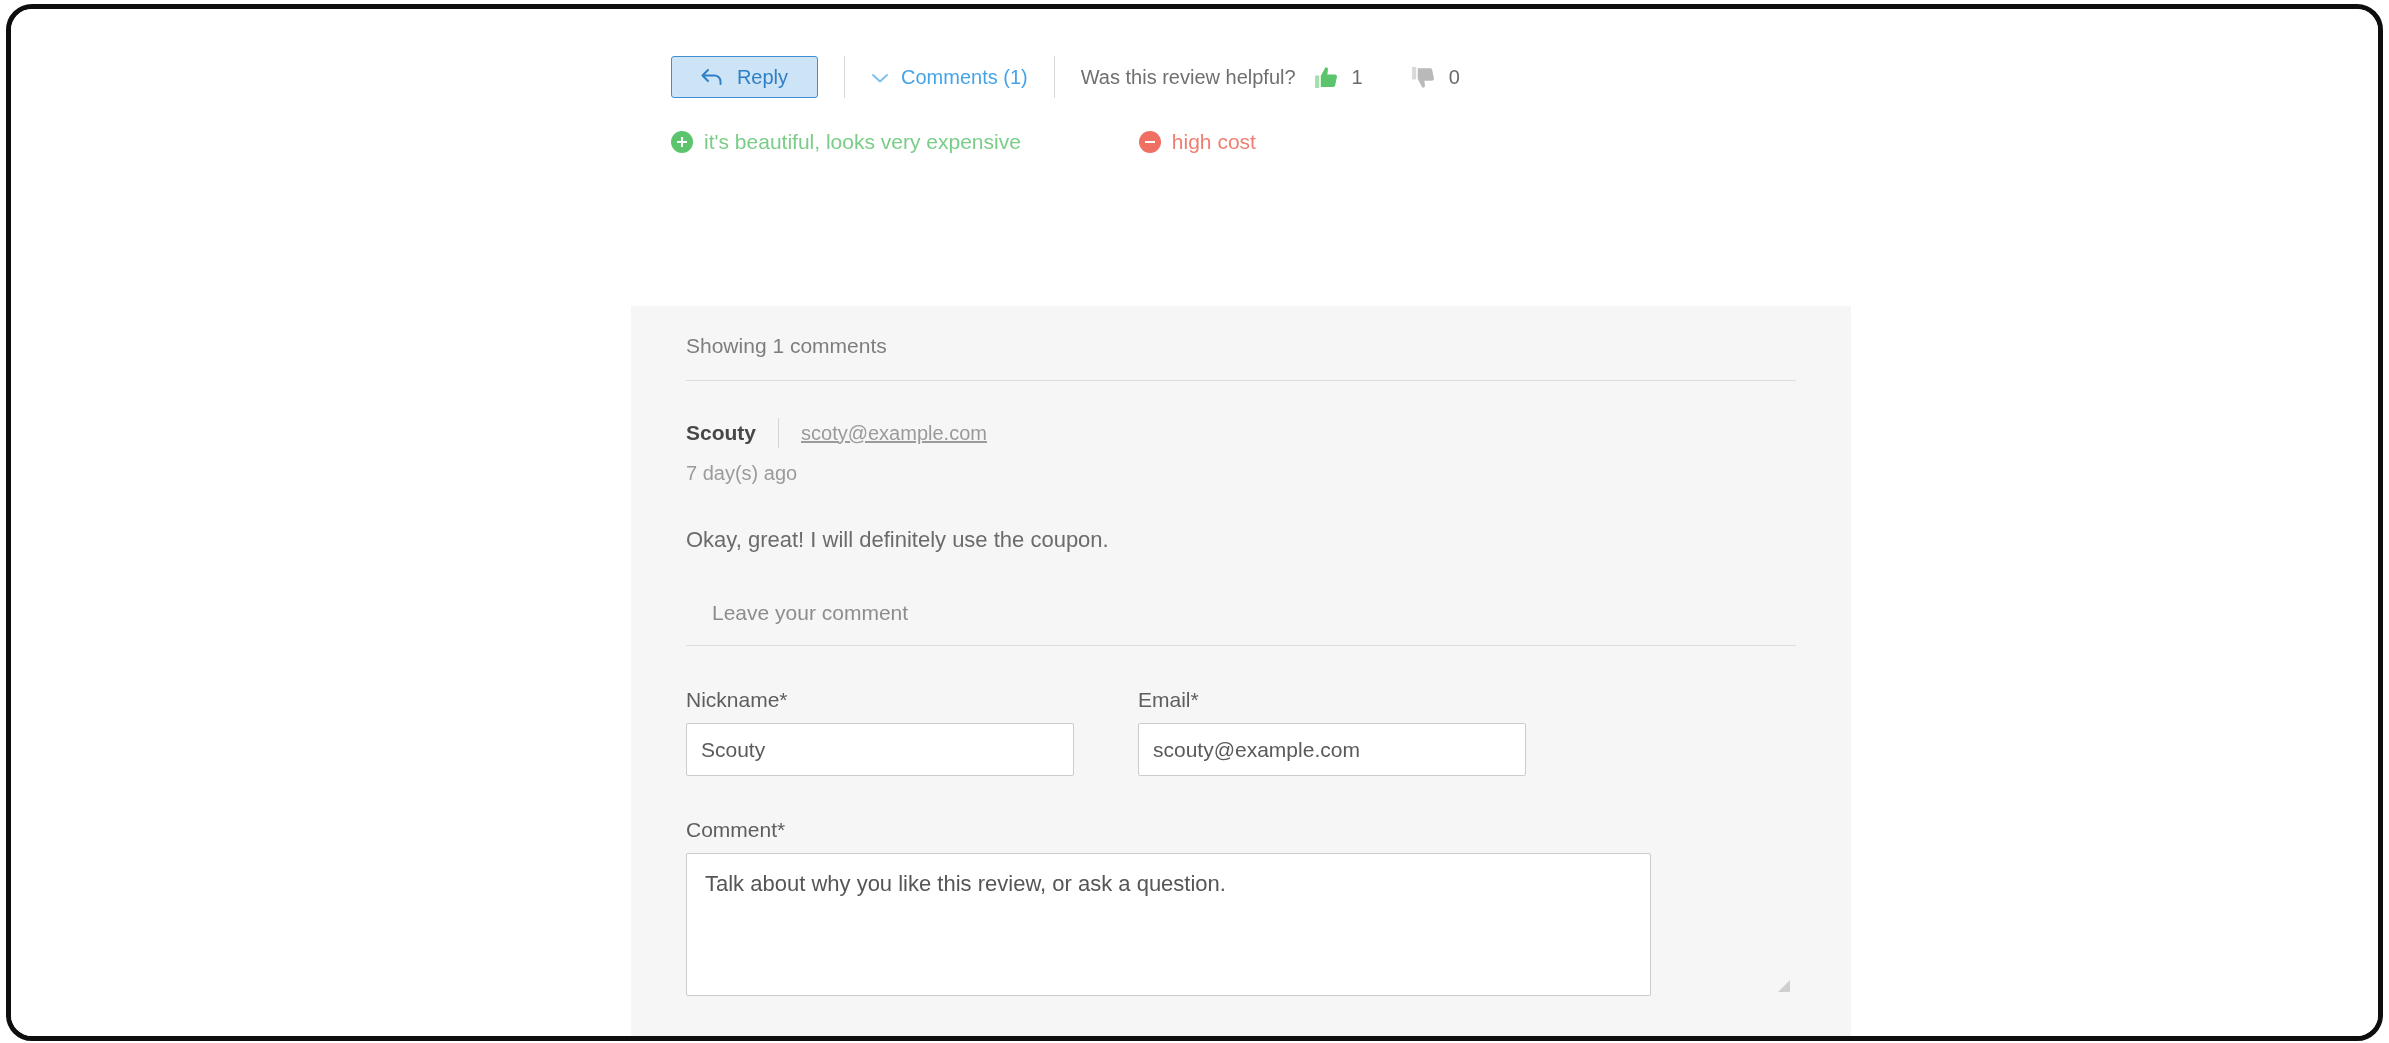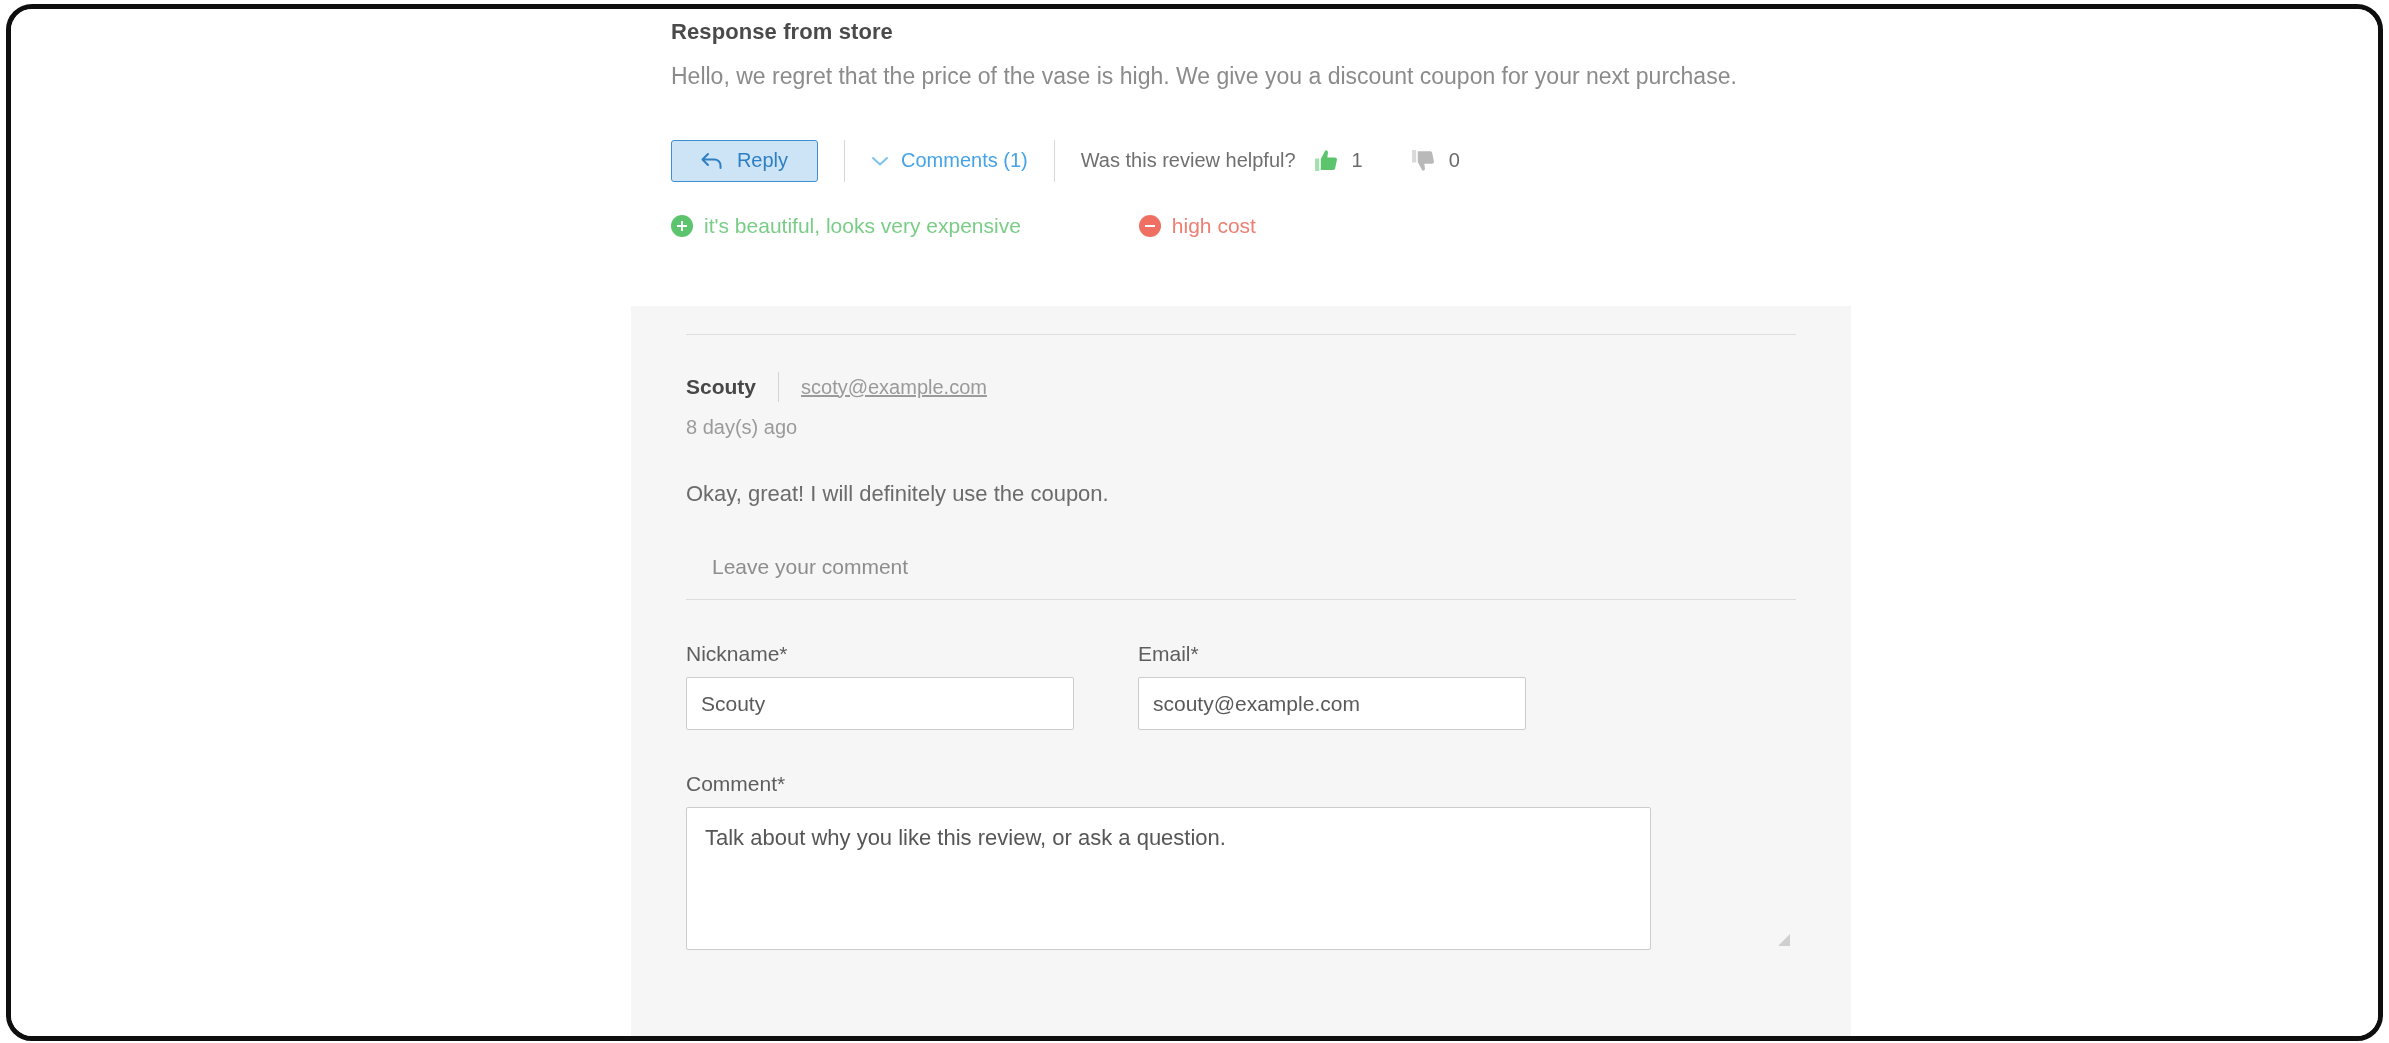--- a/index.html
+++ b/index.html
@@ -265,24 +265,20 @@
   }
 </style>
 </head>
 <body>
 
 <div class="frame">
  <div class="frame-inner">
 
   <div class="content">
 
-    <div class="store-response">
-      <h3 class="store-response-title">Response from store</h3>
-      <p class="store-response-body">Hello, we regret that the price of the vase is high. We give you a discount coupon for your next purchase.</p>
-    </div>
 
     <div class="action-bar">
 
       <button class="reply-button">
         <span class="icon-reply">
           <svg viewBox="0 0 22 18" fill="none" xmlns="http://www.w3.org/2000/svg" aria-hidden="true">
             <path d="M7 2 L1.5 7.5 L7 13" stroke="currentColor" stroke-width="2" stroke-linecap="round" stroke-linejoin="round"></path>
             <path d="M2 7.5 H13.5 a6 6 0 0 1 6 6 V16" stroke="currentColor" stroke-width="2" stroke-linecap="round" fill="none"></path>
           </svg>
         </span>
@@ -344,29 +340,30 @@
             <rect x="2" y="6" width="10" height="2" fill="currentColor"></rect>
           </svg>
         </span>
         <span>high cost</span>
       </span>
     </div>
   </div>
 
   <div class="comments-panel">
 
+    <div class="showing-count">Showing 1 comments</div>
     <div class="hr"></div>
 
     <div>
       <div class="comment-head">
         <span class="comment-author">Scouty</span>
         <span class="vsep"></span>
         <span class="comment-email">scoty@example.com</span>
       </div>
-      <div class="comment-time">8 day(s) ago</div>
+      <div class="comment-time">7 day(s) ago</div>
       <div class="comment-body">Okay, great! I will definitely use the coupon.</div>
     </div>
 
     <div class="leave-comment-title">Leave your comment</div>
     <div class="hr"></div>
 
     <div>
       <div class="form-row">
         <div class="field-nickname">
           <label class="field-label">Nickname*</label>

